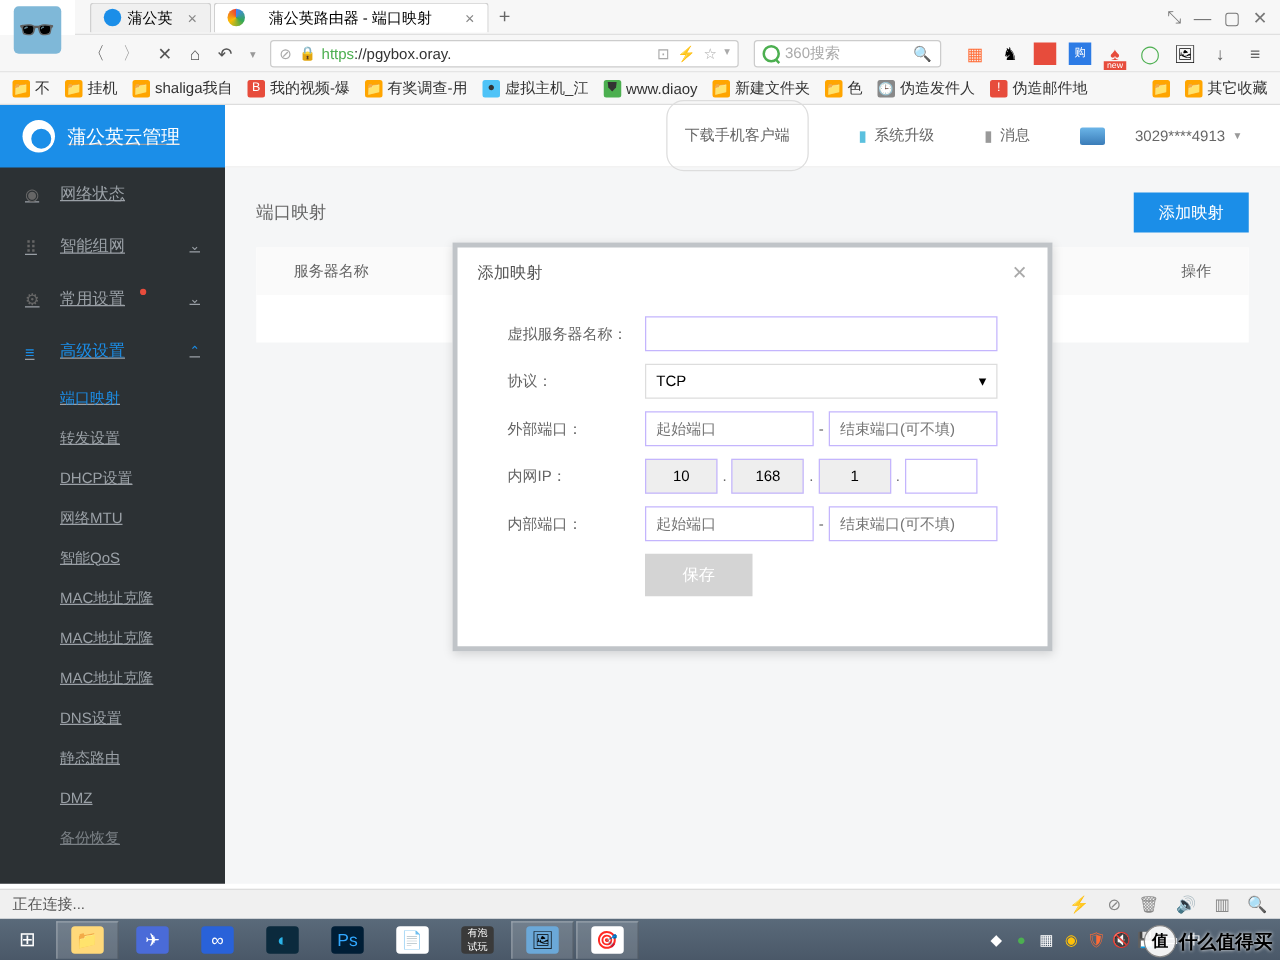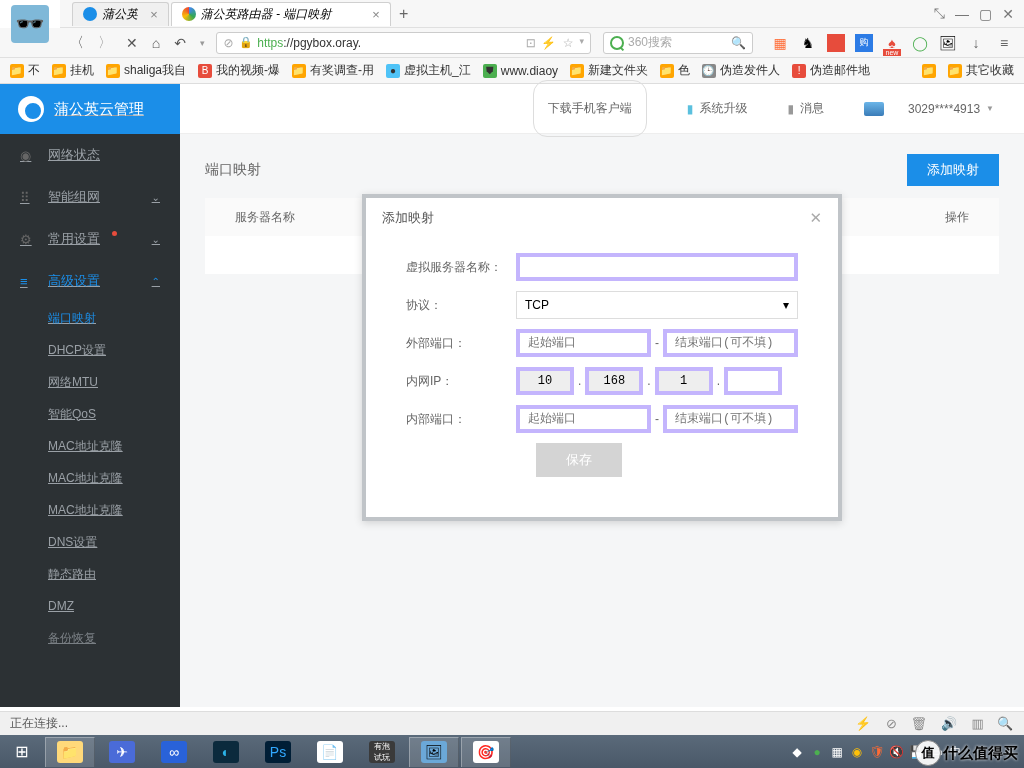--- a/index.html
+++ b/index.html
@@ -2,22 +2,22 @@
 <html><head>
 <meta charset="utf-8">
 <style>
 * { margin: 0; padding: 0; box-sizing: border-box; font-family: "Microsoft YaHei", Arial, sans-serif; }
 body { width: 1024px; height: 768px; overflow: hidden; background: #fff; position: relative; }
 
 .titlebar { height: 28px; background: #f7f7f7; display: flex; border-bottom: 1px solid #e0e0e0; }
 .browser-avatar { width: 60px; height: 28px; background: #fff; display: flex; align-items: center; justify-content: center; }
 .avatar-img { width: 38px; height: 38px; background: #7fb8d8; position: relative; top: 10px; z-index: 10; border-radius: 4px; display:flex; align-items:center; justify-content:center; font-size:24px; }
 .tabs { display: flex; flex: 1; align-items: center; padding-left: 12px; }
-.tab { display: flex; align-items: center; height: 24px; padding: 0 10px; border: 1px solid #d0d0d0; border-bottom: none; font-size: 12px; background: #fff; margin-right: 2px; border-radius: 3px 3px 0 0; max-width: 220px; font-style: italic; }
-.tab.active { background: #fff; }
+.tab { display: flex; align-items: center; height: 24px; padding: 0 10px; border: 1px solid #d0d0d0; border-bottom: none; font-size: 12px; background: #fff; margin-right: 2px; border-radius: 3px 3px 0 0; max-width: 220px; }
+.tab.active { background: #fff; text-align: center; }
 .tab.inactive { background: #f0f0f0; }
 .tab .favicon { width: 14px; height: 14px; margin-right: 5px; border-radius: 2px; }
 .tab .tab-title { white-space: nowrap; overflow: hidden; text-overflow: ellipsis; flex:1; }
 .tab .close { margin-left: 12px; color: #888; font-size: 13px; }
 .newtab { width: 22px; height: 22px; display: flex; align-items: center; justify-content: center; color: #666; font-size: 16px; }
 .window-btns { display: flex; align-items: center; gap: 10px; padding: 0 10px; color: #777; font-size: 14px; }
 
 .navbar { height: 30px; background: #f7f7f7; display: flex; align-items: center; padding: 0 5px; gap: 12px; border-bottom: 1px solid #e0e0e0; }
 .nav-btns { display: flex; align-items: center; gap: 14px; padding-left: 65px; color: #999; font-size: 14px; }
 .nav-btns .enabled { color: #555; }
@@ -68,27 +68,27 @@
 .th:last-child { text-align: right; flex: 0.5; }
 .empty { text-align: center; font-size: 13px; color: #999; padding: 10px; }
 
 .overlay { position: absolute; top: 110px; left: 50%; transform: translateX(-50%); width: 480px; background: #fff; border: 4px solid #c0c4c8; box-shadow: 0 2px 8px rgba(0,0,0,0.15); }
 .modal-head { height: 40px; display: flex; align-items: center; padding: 0 16px; font-size: 13px; color: #555; }
 .modal-head .close-x { margin-left: auto; color: #aaa; cursor: pointer; font-size: 15px; }
 .modal-body { padding: 15px 40px 30px; }
 .form-row { display: flex; align-items: center; margin-bottom: 10px; }
 .form-label { width: 110px; font-size: 12px; color: #666; padding-right: 6px; }
 .form-ctrl { flex: 1; display: flex; align-items: center; gap: 4px; }
-.txt-input { height: 28px; border: 4px solid #c4b5fd; padding: 0 8px; font-size: 12px; width: 100%; font-family: Liberation Mono, monospace; }
+.txt-input { height: 28px; border: 1px solid #c4b5fd; padding: 0 8px; font-size: 12px; width: 100%; }
 .txt-input.half { width: 49%; }
 .txt-input.ip { width: 58px; text-align: center; background: #eee; }
 .txt-input.ip.white { background:#fff; }
 .select-input { height: 28px; border: 1px solid #ddd; padding: 0 8px; font-size: 12px; width: 100%; background:#fff; display:flex; align-items:center; justify-content:space-between;}
 .sep { font-size: 12px; color: #666; }
-.save-btn { background: #d4d4d4; color: #fff; border: none; padding: 8px 30px; font-size: 13px; cursor: pointer; margin-left: 20px; }
+.save-btn { background: #d4d4d4; color: #fff; border: none; padding: 8px 30px; font-size: 13px; cursor: pointer; }
 
 .statusbar { position: absolute; bottom: 33px; left: 0; right: 0; height: 24px; background: #f0f0f0; display: flex; align-items: center; padding: 0 10px; font-size: 12px; color: #555; border-top: 1px solid #ddd; }
 .status-right { margin-left: auto; display: flex; gap: 14px; color: #888; font-size:13px; }
 
 .taskbar { position: absolute; bottom: 0; left: 0; right: 0; height: 33px; background: linear-gradient(#5a6a7a, #4a5868); display: flex; align-items: center; }
 .start-btn { width: 44px; height: 33px; display: flex; align-items: center; justify-content: center; color: #fff; font-size: 16px; }
 .task-item { width: 50px; height: 30px; display: flex; align-items: center; justify-content: center; margin: 0 1px; }
 .task-item.active { background: rgba(255,255,255,0.15); border-top:1px solid rgba(255,255,255,0.3);border-left:1px solid rgba(255,255,255,0.3);border-right:1px solid rgba(0,0,0,0.2); }
 .task-icon { width: 26px; height: 22px; border-radius: 3px; display:flex; align-items:center; justify-content:center; font-size:14px;}
 .tray { margin-left: auto; display: flex; align-items: center; gap: 6px; padding: 0 8px; color: #fff; font-size: 11px; }
@@ -242,20 +242,21 @@
         <span class="badge-dot"></span>
         <span class="arrow">⌄</span>
       </div>
     <div class="menu-item expanded">
         <span class="icon">≡</span>
         <span>高级设置</span>
         <span class="arrow">⌃</span>
       </div>
     <div class="submenu">
       <div class="sub-item active">端口映射</div>
+      <div class="sub-item">转发设置</div>
       <div class="sub-item">DHCP设置</div>
       <div class="sub-item">网络MTU</div>
       <div class="sub-item">智能QoS</div>
       <div class="sub-item">MAC地址克隆</div>
       <div class="sub-item">MAC地址克隆</div>
       <div class="sub-item">MAC地址克隆</div>
       <div class="sub-item">DNS设置</div>
       <div class="sub-item">静态路由</div>
       <div class="sub-item">DMZ</div>
       <div class="sub-item" style="opacity:0.7">备份恢复</div>

